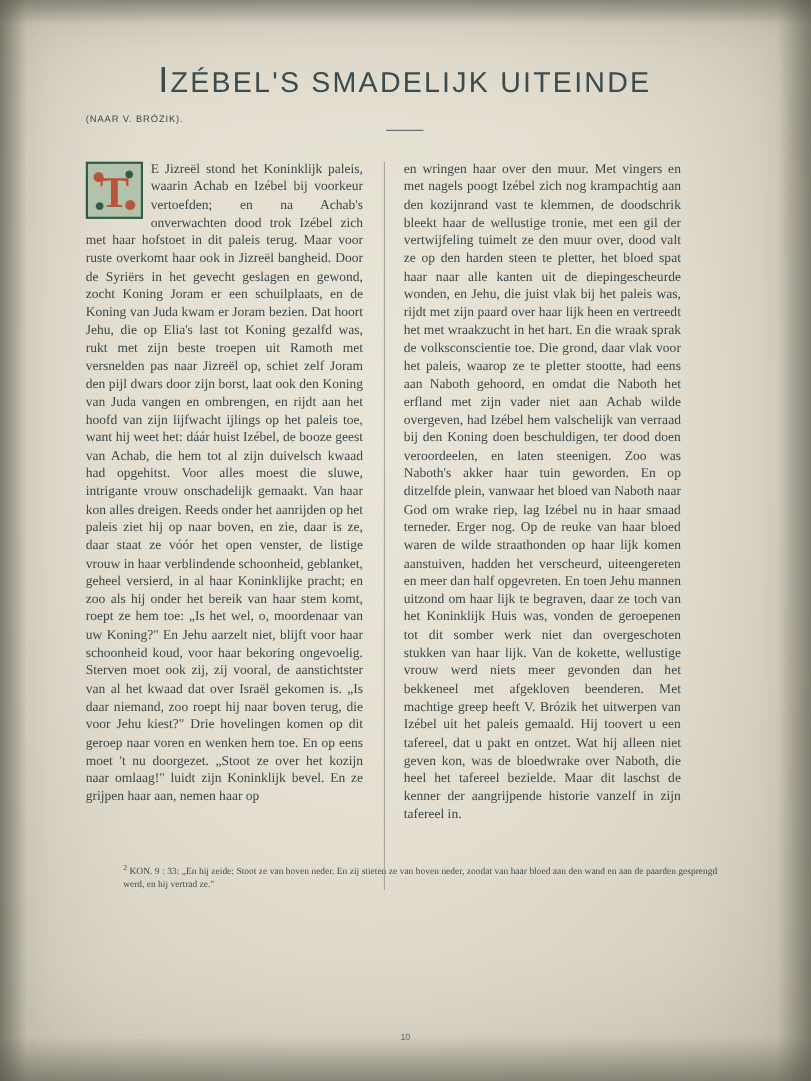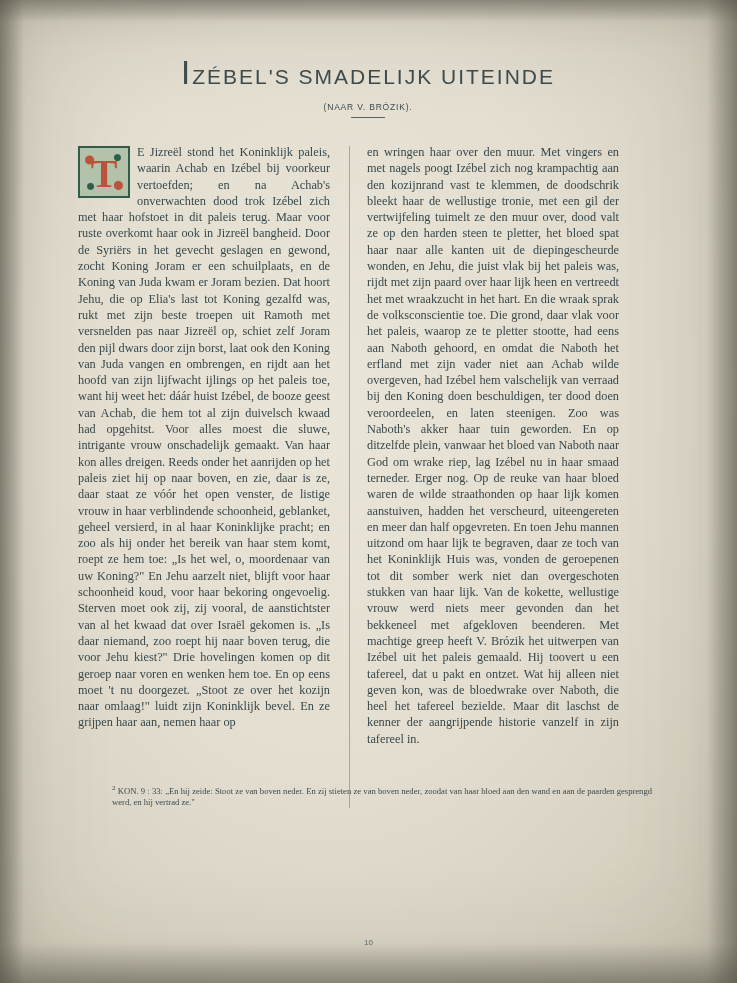--- a/index.html
+++ b/index.html
@@ -74,25 +74,25 @@
     letter-spacing: 2.0px;
     font-weight: 400;
     margin-top: 18px;
     white-space: nowrap;
   }
   .title .drop-cap-title {
     font-size: 33px;
     line-height: 0.9;
   }
   .title .small {
-    font-size: 21px;
+    font-size: 26px;
   }
 
   .subtitle {
-    text-align: center;
+    text-align: left;
     color: #3f4a4c;
     font-family: "Liberation Sans", sans-serif;
     font-size: 8.5px;
     letter-spacing: 0.8px;
     margin-top: 12px;
   }
   .rule {
     width: 34px;
     height: 1px;
     background: #5a6466;

